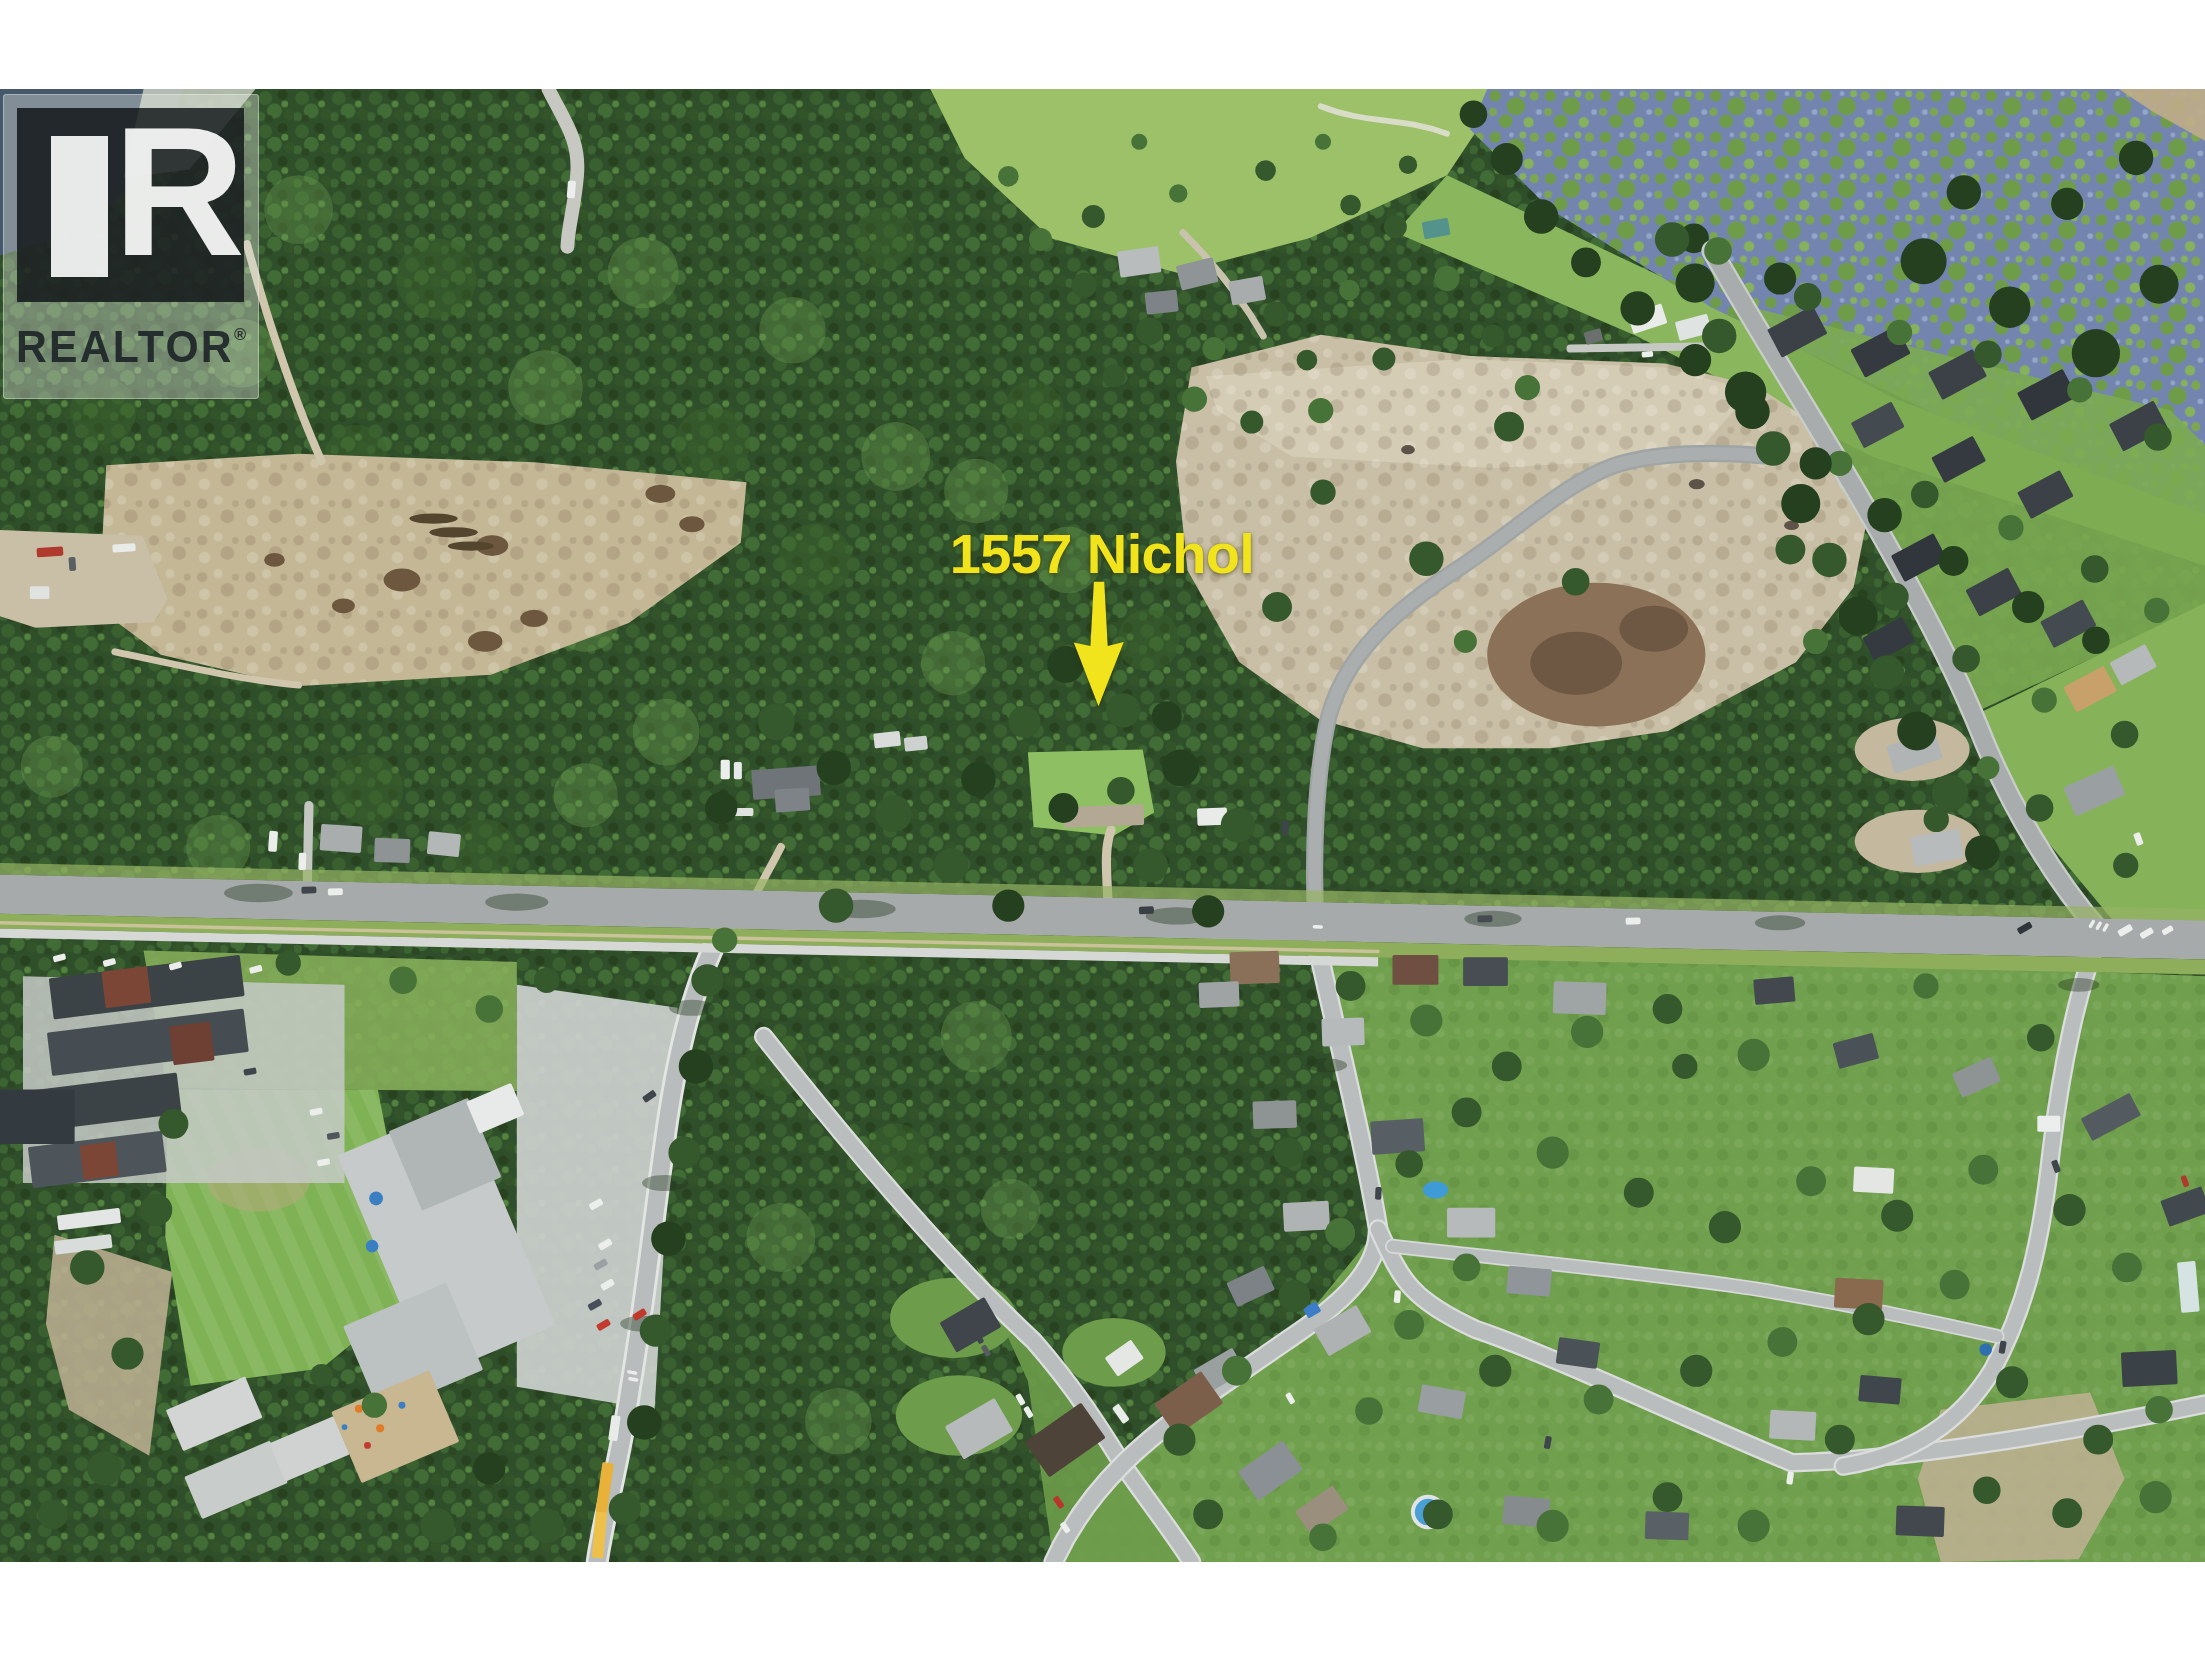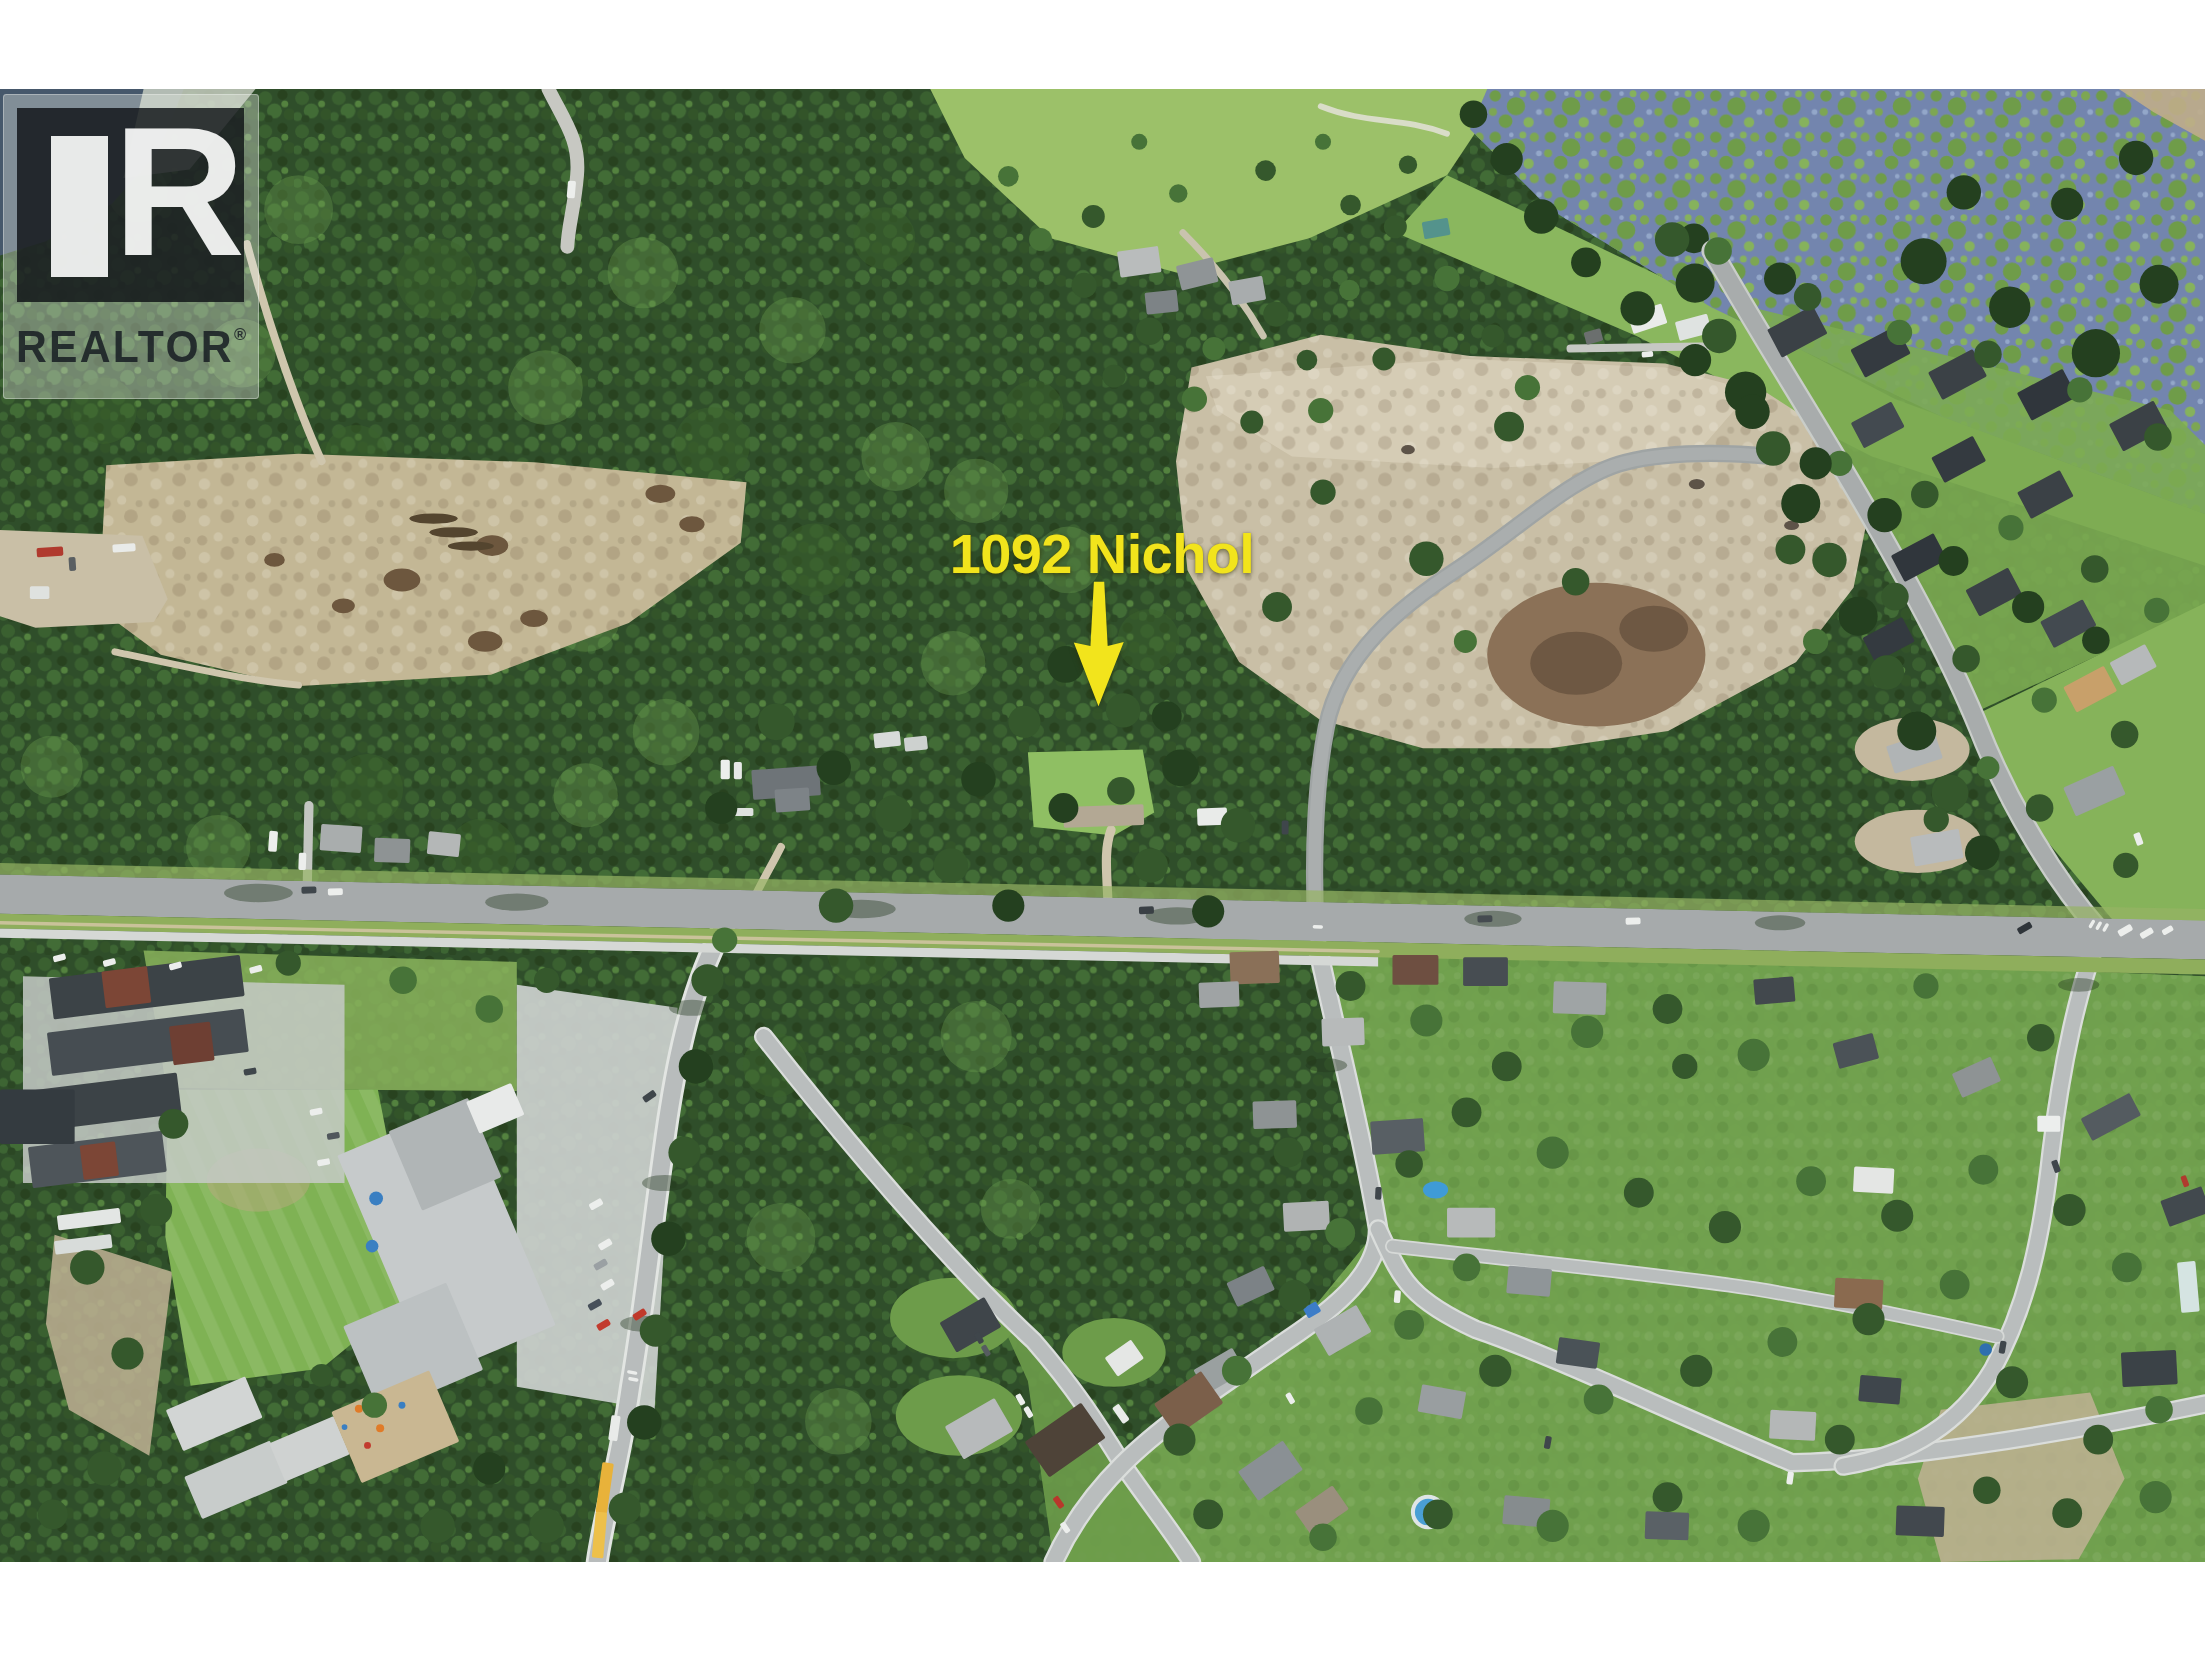--- a/index.html
+++ b/index.html
@@ -618,21 +618,21 @@
           <circle cx="2660" cy="520" r="22" fill="#477338"></circle>
         </g>
       </g>
   </svg>
 
   <svg id="arrow-svg" viewBox="0 0 3840 2565">
     <polygon id="down-arrow" points="1905,858 1923,858 1929,970 1957,963 1913,1075 1870,964 1899,970" fill="#f2e41c"></polygon>
   </svg>
 
   <div id="annotation">
-    <div id="annotation-text" style="color: rgb(242, 228, 28);">1092 Nichol</div>
+    <div id="annotation-text" style="color: rgb(242, 228, 28);">1557 Nichol</div>
   </div>
 
   <div id="watermark">
     <div id="wm-logo">
       <div id="wm-bar"></div>
       <div id="wm-r">R</div>
     </div>
     <div id="wm-text"><span>REALTOR</span><span class="reg">®</span></div>
   </div>
 </div>

